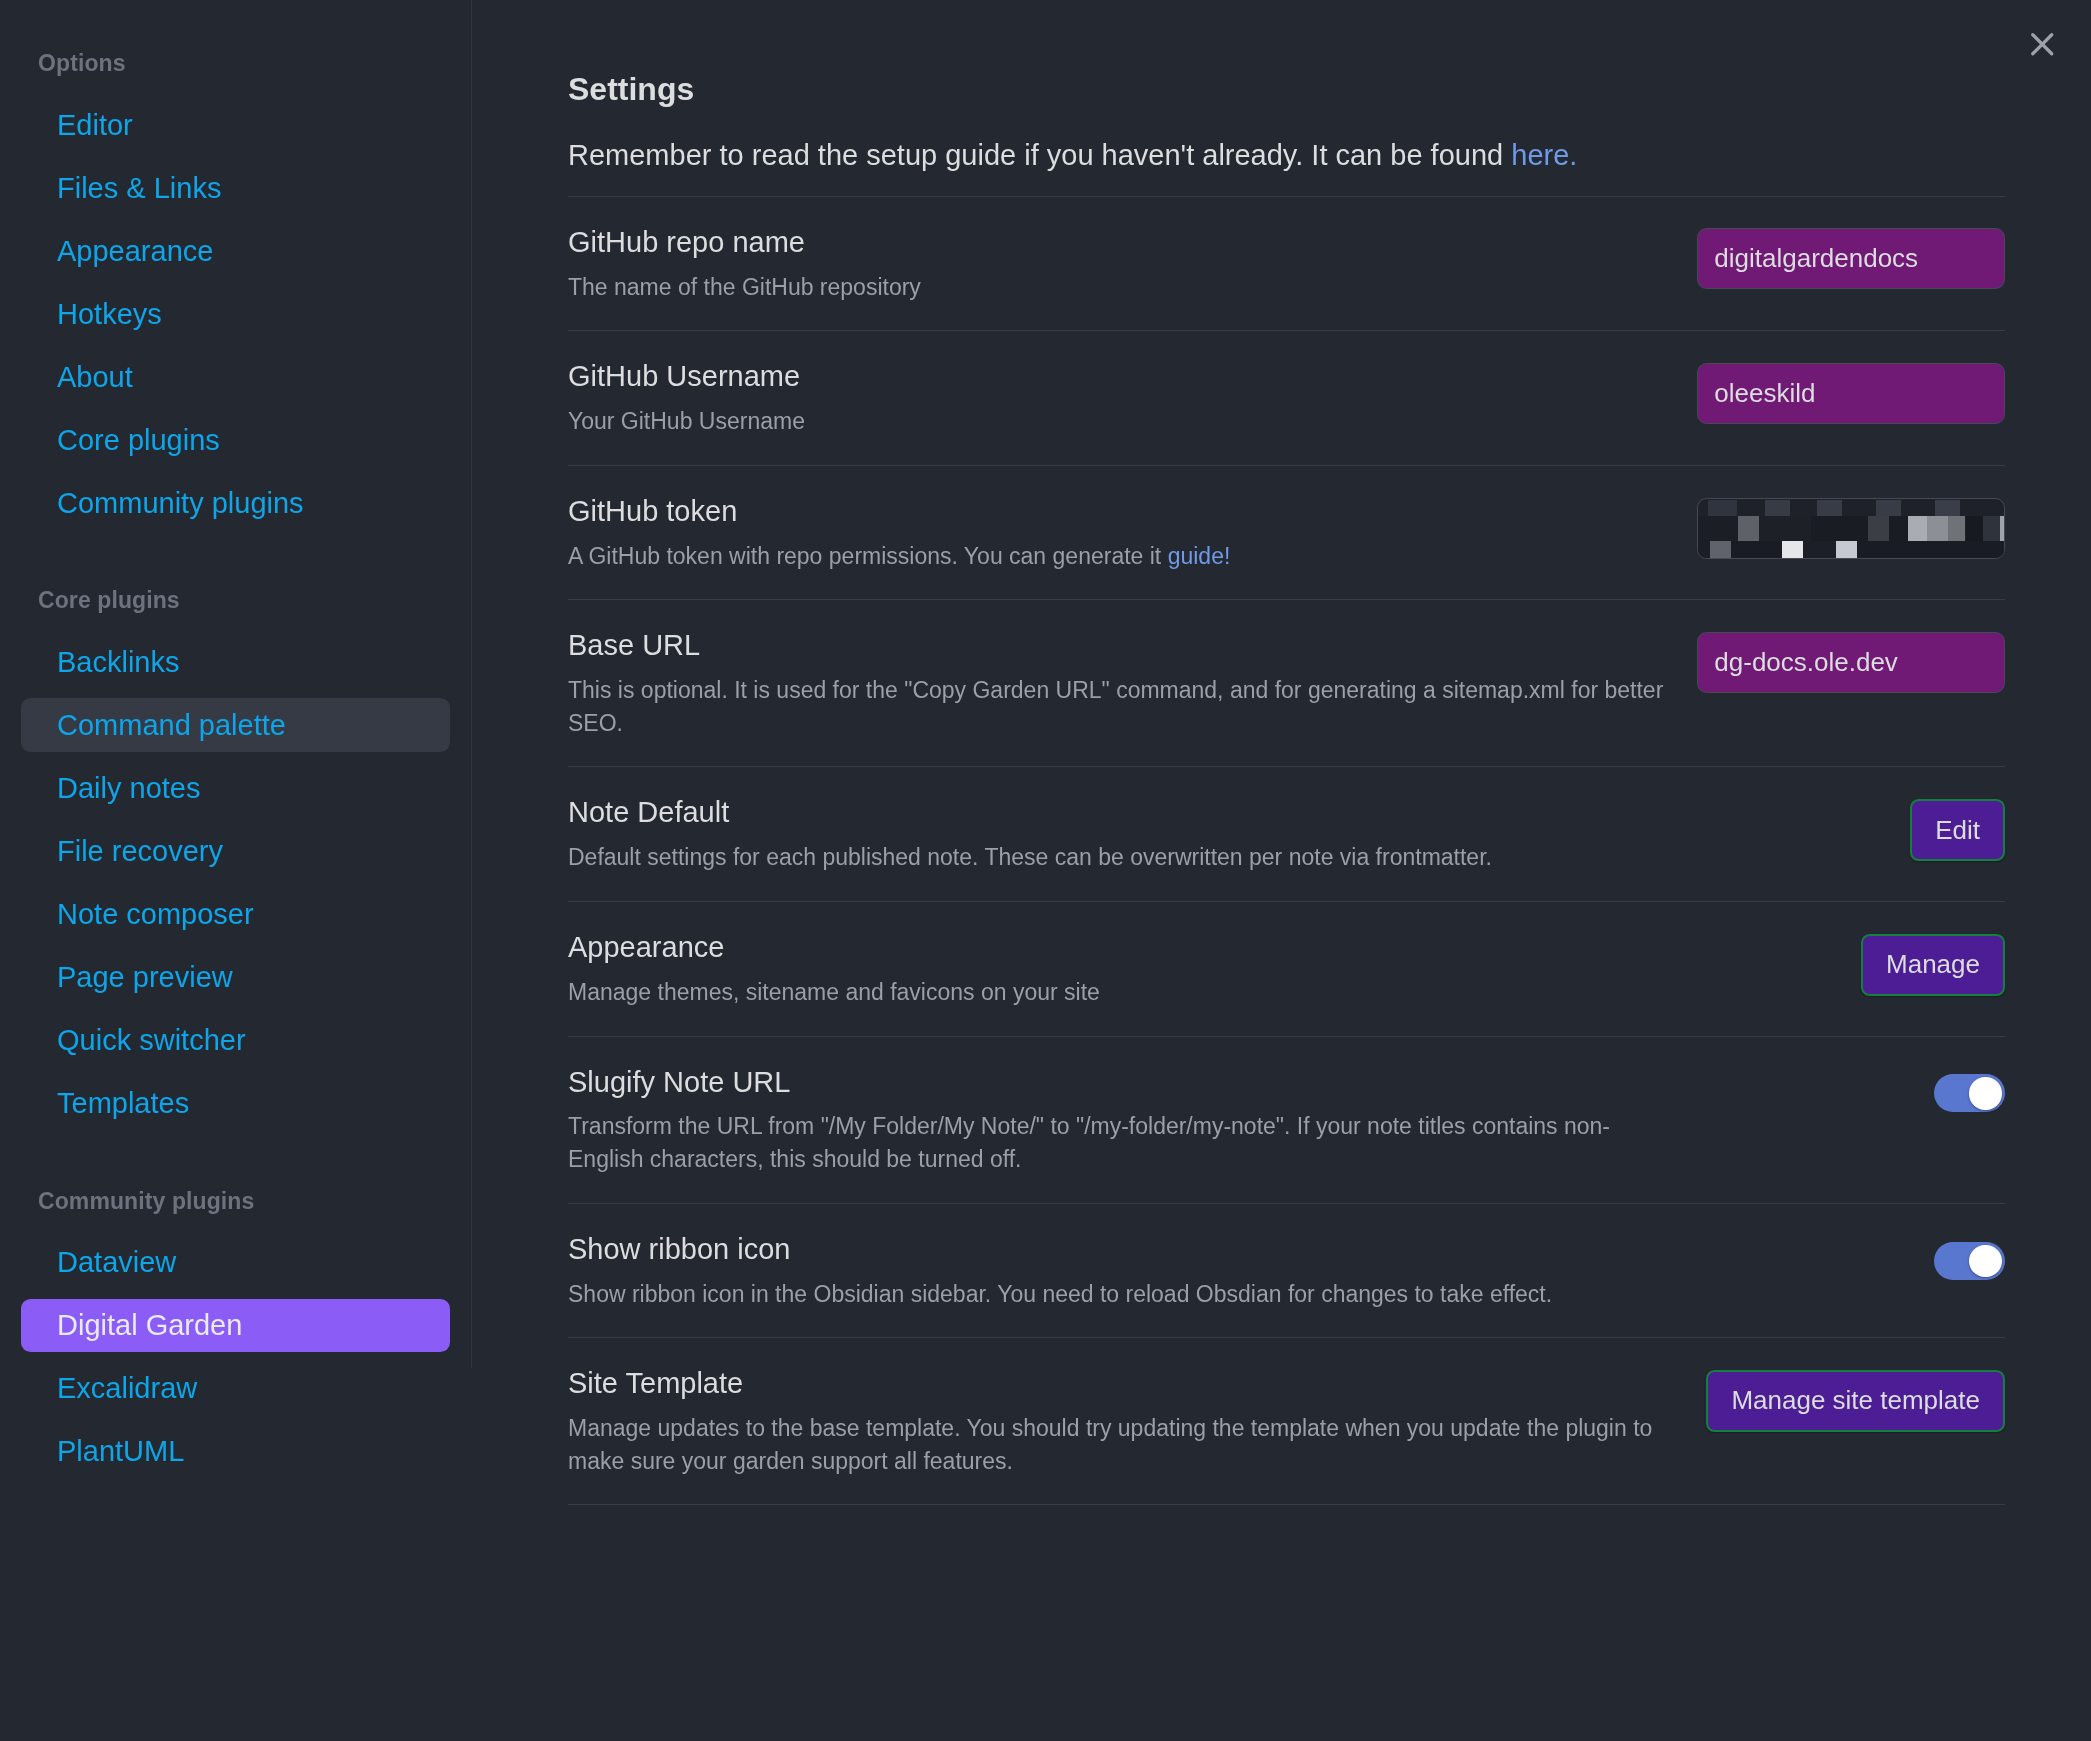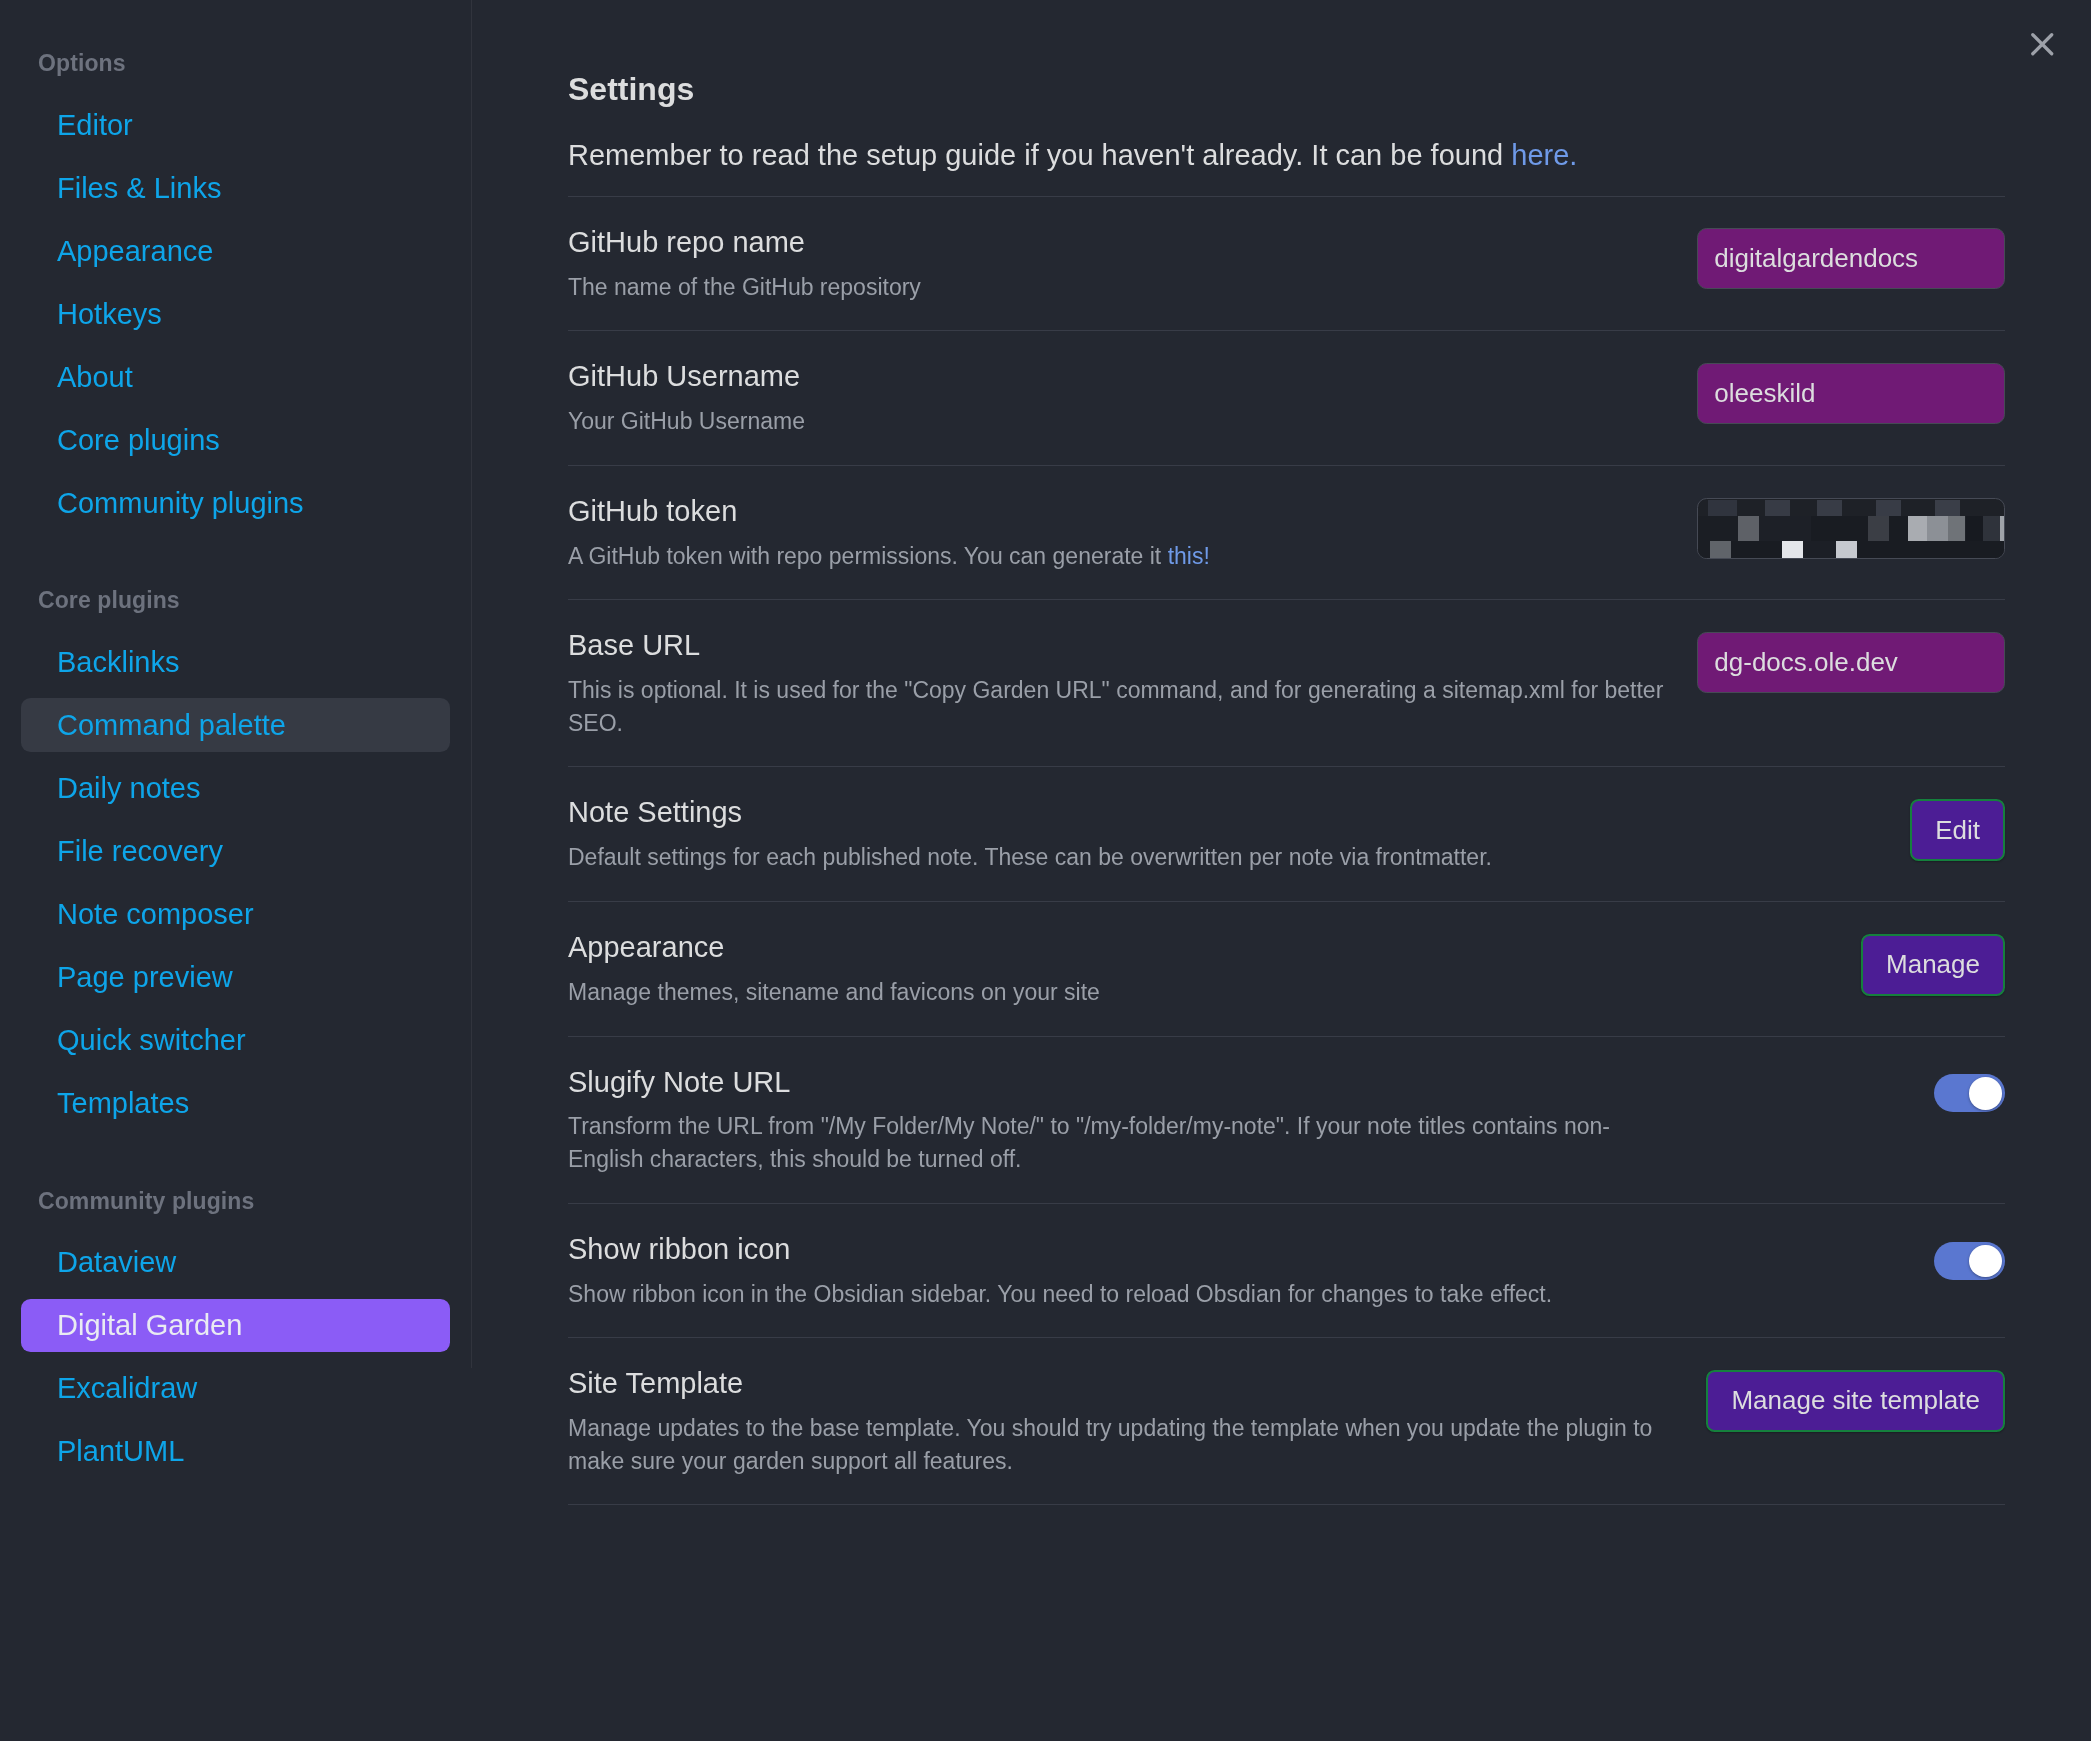--- a/index.html
+++ b/index.html
@@ -243,21 +243,21 @@
             <div class="setting-name">GitHub Username</div>
             <div class="setting-desc">Your GitHub Username</div>
           </div>
           <div class="setting-control">
             <input type="text" class="text-input" value="oleeskild" style="">
           </div>
         </div>
         <div class="setting-row">
           <div class="setting-info">
             <div class="setting-name">GitHub token</div>
-            <div class="setting-desc"><span>A GitHub token with repo permissions. You can generate it </span><a href="#" class="inline-link">this!</a></div>
+            <div class="setting-desc"><span>A GitHub token with repo permissions. You can generate it </span><a href="#" class="inline-link">guide!</a></div>
           </div>
           <div class="setting-control">
             <div class="redacted-wrap">
               <div class="px" style="left: 9.6px; top: 1.9px; width: 29px; height: 15.3px; background: rgb(48, 52, 62);"></div>
               <div class="px" style="left: 67px; top: 1.9px; width: 25px; height: 15.3px; background: rgb(55, 59, 69);"></div>
               <div class="px" style="left: 119px; top: 1.9px; width: 25px; height: 15.3px; background: rgb(56, 60, 70);"></div>
               <div class="px" style="left: 178px; top: 1.9px; width: 25px; height: 15.3px; background: rgb(56, 60, 70);"></div>
               <div class="px" style="left: 237px; top: 1.9px; width: 25px; height: 15.3px; background: rgb(58, 62, 72);"></div>
               <div class="px" style="left: 0px; top: 17px; width: 40px; height: 25px; background: rgb(27, 30, 36);"></div>
               <div class="px" style="left: 40px; top: 17px; width: 21px; height: 25px; background: rgb(94, 97, 103);"></div>
@@ -285,21 +285,21 @@
           <div class="setting-info">
             <div class="setting-name">Base URL</div>
             <div class="setting-desc">This is optional. It is used for the "Copy Garden URL" command, and for generating a sitemap.xml for better SEO.</div>
           </div>
           <div class="setting-control">
             <input type="text" class="text-input" value="dg-docs.ole.dev" style="">
           </div>
         </div>
         <div class="setting-row">
           <div class="setting-info">
-            <div class="setting-name">Note Settings</div>
+            <div class="setting-name">Note Default</div>
             <div class="setting-desc">Default settings for each published note. These can be overwritten per note via frontmatter.</div>
           </div>
           <div class="setting-control">
             <button class="btn">Edit</button>
           </div>
         </div>
         <div class="setting-row">
           <div class="setting-info">
             <div class="setting-name">Appearance</div>
             <div class="setting-desc">Manage themes, sitename and favicons on your site</div>

